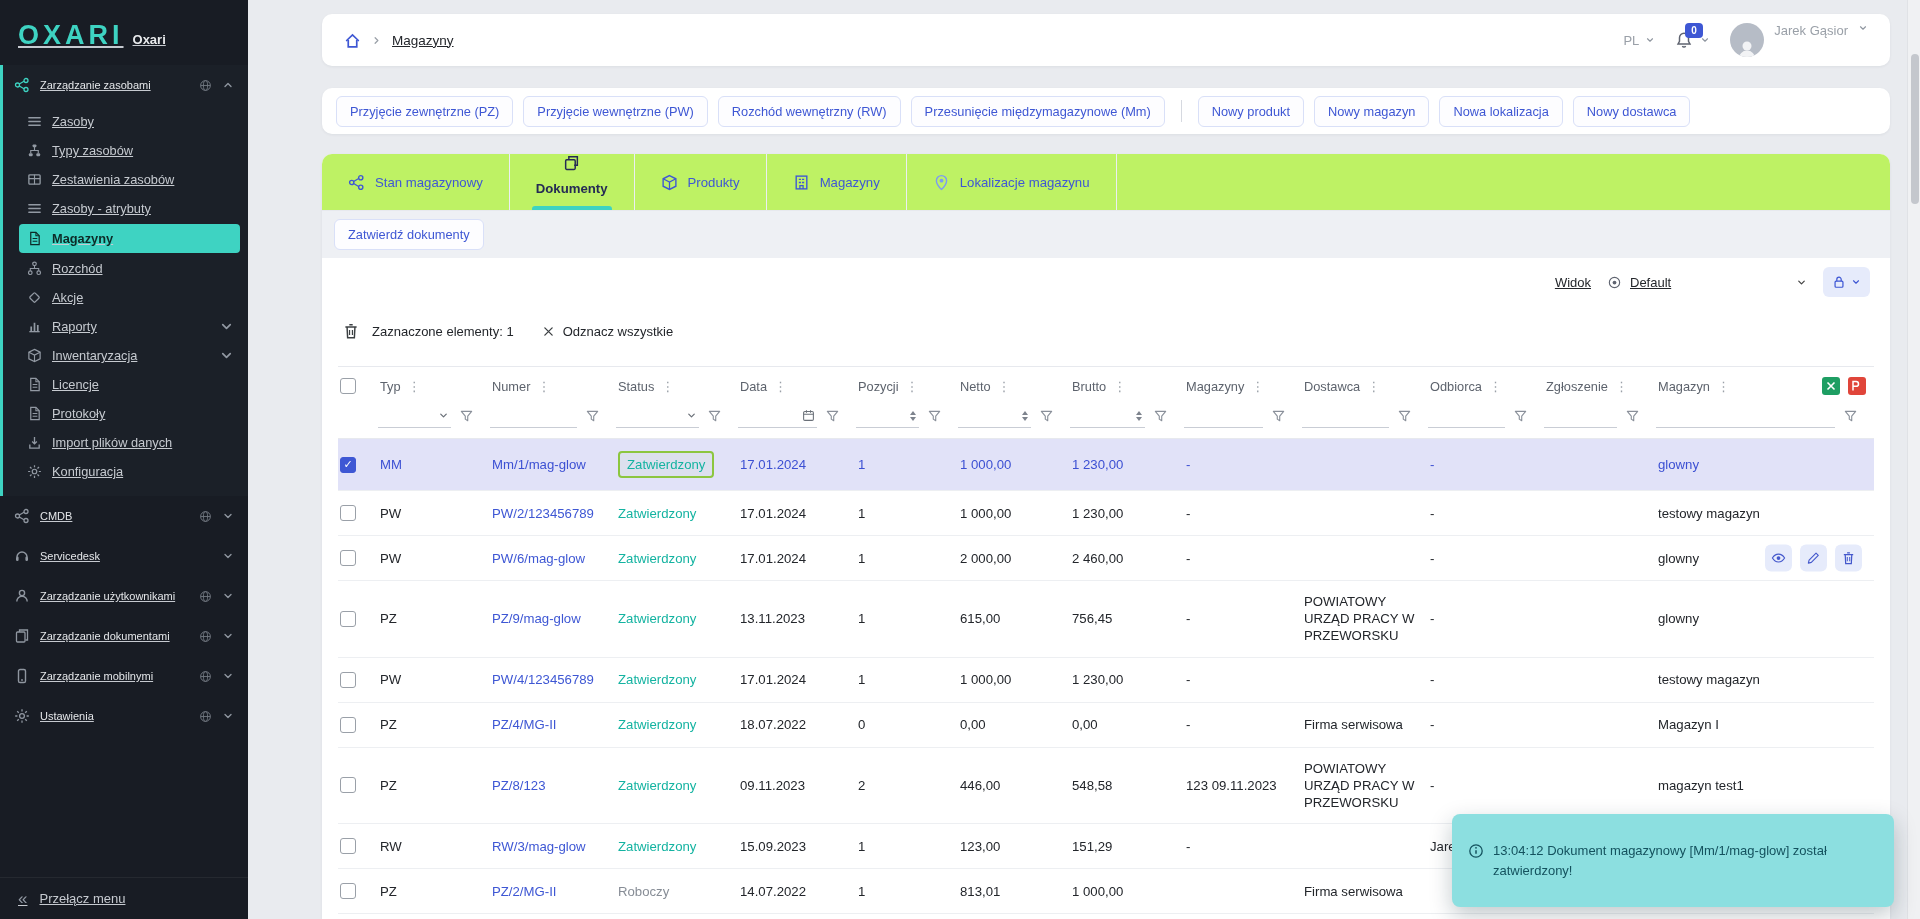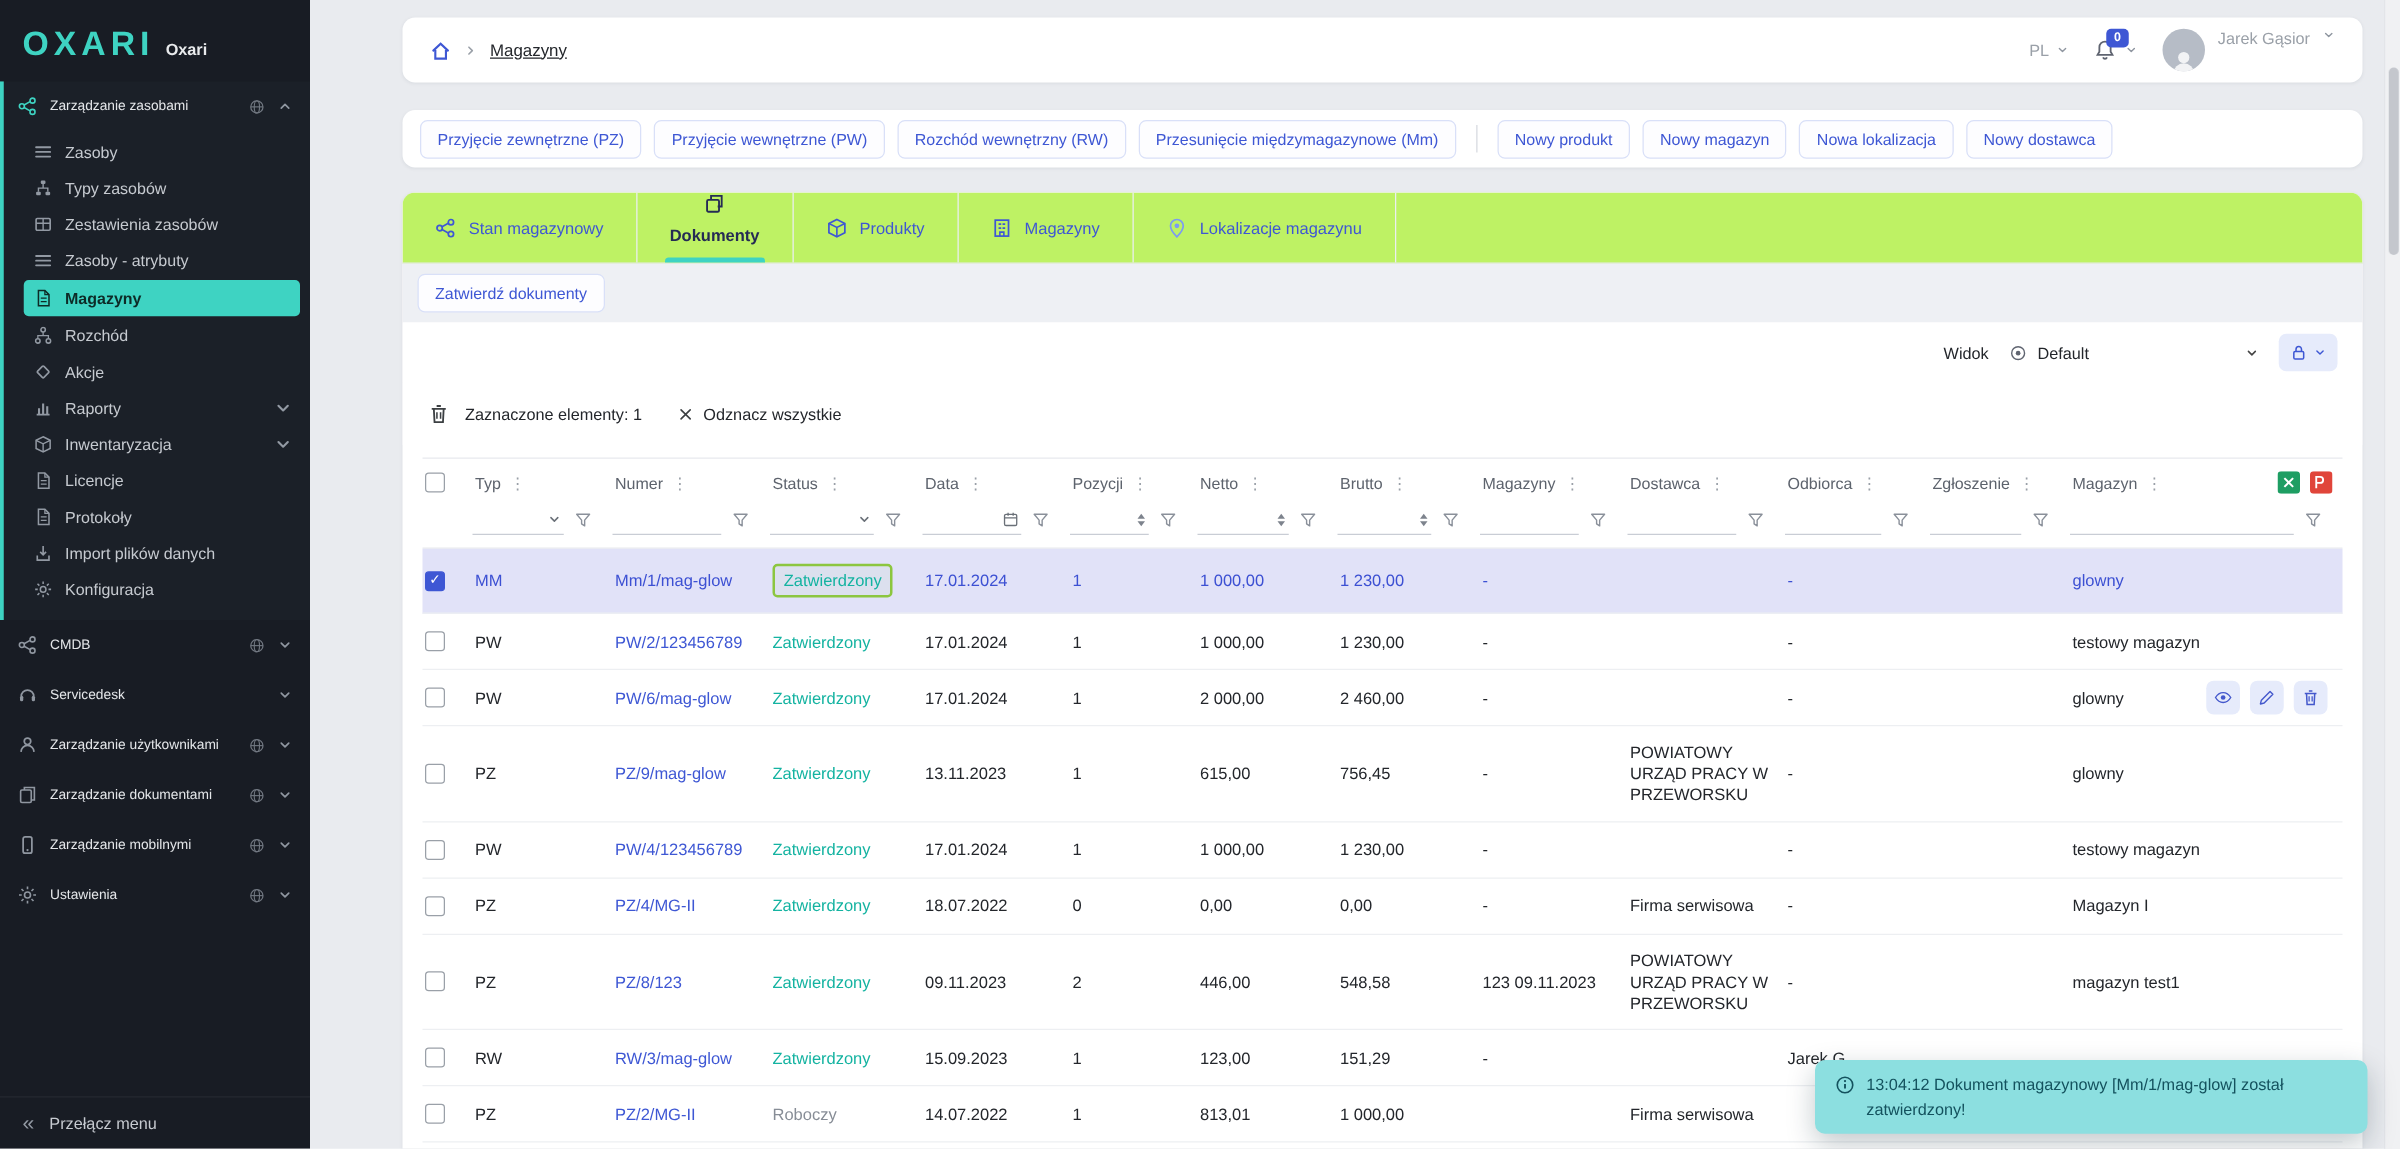--- a/index.html
+++ b/index.html
@@ -1,21 +1,21 @@
 <!DOCTYPE html>
 <html style="--accent: #3ED3C2; --primary: #3E57D4; --link: #3E57D4; --status-ok: #14B3A1; --highlight: #8CC63F; --toast-bg: #8CDFE0; --selected-row: #E1E2F8; --sidebar-bg: #181C24;"><head>
 <meta charset="utf-8">
 <style>
   * { box-sizing:border-box; margin:0; padding:0; }
   html,body { width:1920px; height:919px; overflow:hidden; }
   body { display:flex; background:#e9ebef; font-family:"Liberation Sans",sans-serif; color:#23262b; }
   .ic { width:16px; height:16px; flex:none; }
 
   
-  .sidebar { width:248px; min-width:248px; background:var(--sidebar-bg,#181c24); display:flex; flex-direction:column; color:#c6cad0; }
+  .sidebar { width:248px; min-width:248px; background:var(--sidebar-bg,#181c24); display:flex; flex-direction:column; color:#c6cad0;text-decoration:underline; }
   .logo-row { padding:20px 18px 14px; display:flex; align-items:baseline; gap:9px; }
   .logo-main { font-size:27px; font-weight:700; letter-spacing:4px; color:var(--accent,#3ed3c2); }
   .logo-sub { font-size:13px; color:#e8eaec; font-weight:700; }
   .sb-scroll { flex:1; overflow:hidden; }
   .sb-section.open { border-left:3px solid var(--accent,#3ed3c2); background:#1b2028; padding-bottom:4px; }
   .sb-head { display:flex; align-items:center; gap:10px; padding:12px 14px; font-size:11px; color:#e4e6e9; cursor:pointer; white-space:nowrap; }
   .sb-section.open > .sb-head { padding-left:11px; }
   .sb-head .ic { color:#8f96a0; }
   .sb-section.open > .sb-head > .ic.lead { color:var(--accent,#3ed3c2); }
   .sb-label { flex:1; overflow:hidden; text-overflow:ellipsis; }
@@ -53,21 +53,21 @@
   .chip { font-family:inherit; font-size:12.8px; color:var(--primary,#3e57d4); background:#fdfdff; border:1px solid #d9e0f8; border-radius:6px; padding:7px 13px; cursor:pointer; white-space:nowrap; }
   .vsep { width:1px; height:22px; background:#d6d9e0; margin:0 6px; }
 
   .maincard { margin-top:20px; flex:1; border-radius:10px 10px 0 0; display:flex; flex-direction:column; overflow:hidden; }
   .tabs { display:flex; border-bottom:1px solid #e7e9ee; background:#bef264; }
   .tab { display:flex; align-items:center; gap:10px; padding:0 26px; height:56px; border-right:1px solid #eceef2; font-size:13.2px; color:var(--primary,#3e57d4); position:relative; cursor:pointer; white-space:nowrap; }
   .tab .ic { width:17px; height:17px; }
   .tab.active { color:#252b54; font-weight:700;flex-direction:column; }
   .tab.active::after { content:""; position:absolute; left:22px; right:22px; bottom:0; height:4px; border-radius:3px 3px 0 0; background:var(--accent,#3ed3c2); }
   .subband { background:#eef0f4; padding:8px 12px; display:flex; }
-  .viewrow { height:48px; display:flex; align-items:center; justify-content:flex-end; gap:16px; padding:0 20px; background:#fff; }
+  .viewrow { height:48px; display:flex; align-items:center; justify-content:flex-end; gap:16px; padding:0 20px; background:#fff;text-decoration:underline; }
   .view-label { font-size:13px; }
   .view-select { width:200px; display:flex; align-items:center; gap:8px; font-size:13px; cursor:pointer; }
   .view-select .ic { width:15px; height:15px; color:#5f6470; }
   .view-select .chev { margin-left:auto; color:#444; }
   .lock-btn { display:flex; align-items:center; gap:5px; background:#e6ebfb; border-radius:6px; padding:8px 9px; cursor:pointer; color:var(--primary,#3e57d4); }
   .lock-btn .ic { width:14px; height:14px; }
   .lock-btn .chev { width:10px; height:10px; color:var(--primary,#3e57d4); }
   .selrow { height:50px; display:flex; align-items:center; gap:12px; padding:0 20px; background:#fff; }
   .selrow .big { width:18px; height:18px; color:#3c4043; cursor:pointer; }
   .sel-label { font-size:13px; }
@@ -102,21 +102,21 @@
   .boxed { display:inline-block; border:2px solid var(--highlight,#8cc63f); border-radius:4px; padding:3px 7px; background:rgba(140,198,63,.05); }
   .trow.selected { background:var(--selected-row,#e1e2f8); }
   .trow.selected .td, .trow.selected .td.link { color:#3c50d3; }
   .cb { width:16px; height:16px; border:1.6px solid #9aa0a8; border-radius:3px; background:#fff; display:flex; align-items:center; justify-content:center; font-size:11px; color:#fff; cursor:pointer; }
   .cb.checked { background:var(--primary,#3e57d4); border-color:var(--primary,#3e57d4); }
   .row-actions { position:absolute; right:12px; top:50%; transform:translateY(-50%); display:flex; gap:8px; }
   .act { width:27px; height:27px; border:none; border-radius:6px; background:#e6ebfb; color:#4458cc; display:flex; align-items:center; justify-content:center; cursor:pointer; }
   .act .ic { width:15px; height:15px; }
 
   
-  .toast { position:fixed; right:26px; bottom:12px; width:442px; background:var(--toast-bg,#8cdfe0); color:#14525e; border-radius:8px; padding:10px 16px; font-size:13px; line-height:1.5; display:flex; gap:9px; box-shadow:0 8px 22px rgba(10,40,50,.25); z-index:60; }
+  .toast { position:fixed; right:26px; bottom:12px; width:442px; background:var(--toast-bg,#8cdfe0); color:#14525e; border-radius:8px; padding:27px 16px; font-size:13px; line-height:1.5; display:flex; gap:9px; box-shadow:0 8px 22px rgba(10,40,50,.25); z-index:60; }
   .toast .ic { margin-top:2px; }
   .vscroll { position:fixed; top:0; right:0; width:13px; height:100%; background:#f0f1f3; border-left:1px solid #e0e2e6; z-index:50; }
   .vthumb { position:absolute; top:54px; left:2.5px; width:8px; height:150px; border-radius:4px; background:#c4c7cd; cursor:grab; }
 </style>
 </head>
 <body>
 
 <svg width="0" height="0" style="position:absolute" aria-hidden="true">
  <defs>
   <symbol id="i-list" viewBox="0 0 16 16">

